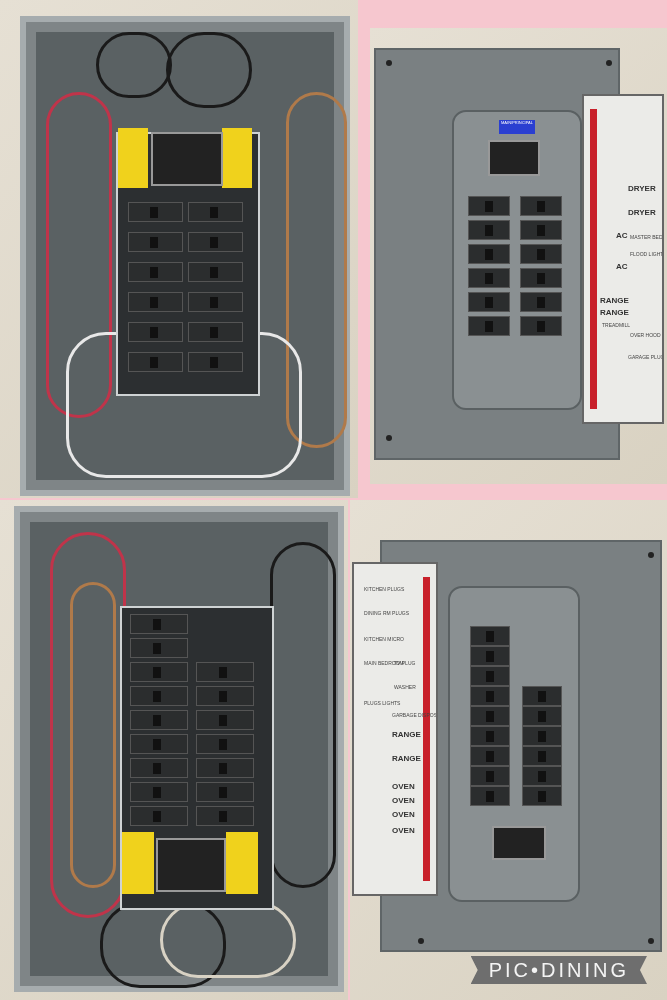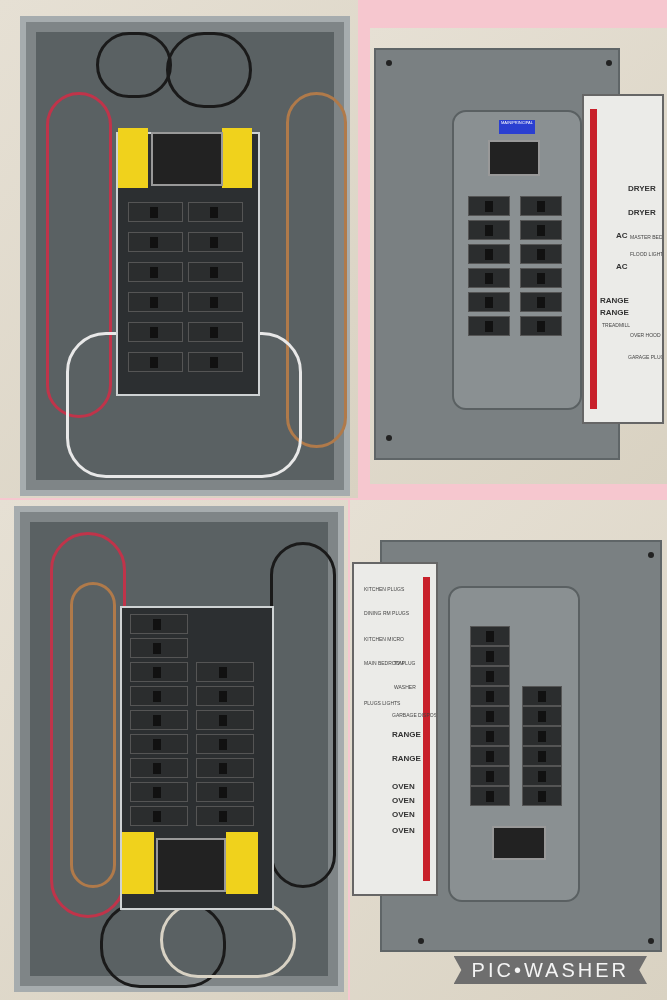--- a/index.html
+++ b/index.html
@@ -161,14 +161,14 @@
     <span class="lbl small" style="left:40px;top:120px;">WASHER</span>
     <span class="lbl small" style="left:10px;top:136px;">PLUGS LIGHTS</span>
     <span class="lbl small" style="left:38px;top:148px;">GARBAGE DISPOSAL</span>
     <span class="lbl" style="left:38px;top:166px;">RANGE</span>
     <span class="lbl" style="left:38px;top:190px;">RANGE</span>
     <span class="lbl" style="left:38px;top:218px;">OVEN</span>
     <span class="lbl" style="left:38px;top:232px;">OVEN</span>
     <span class="lbl" style="left:38px;top:246px;">OVEN</span>
     <span class="lbl" style="left:38px;top:262px;">OVEN</span>
   </div>
-  <div class="watermark">PIC•WASHER</div>
+  <div class="watermark">PIC•DINING</div>
 </div>
 
 </body></html>

